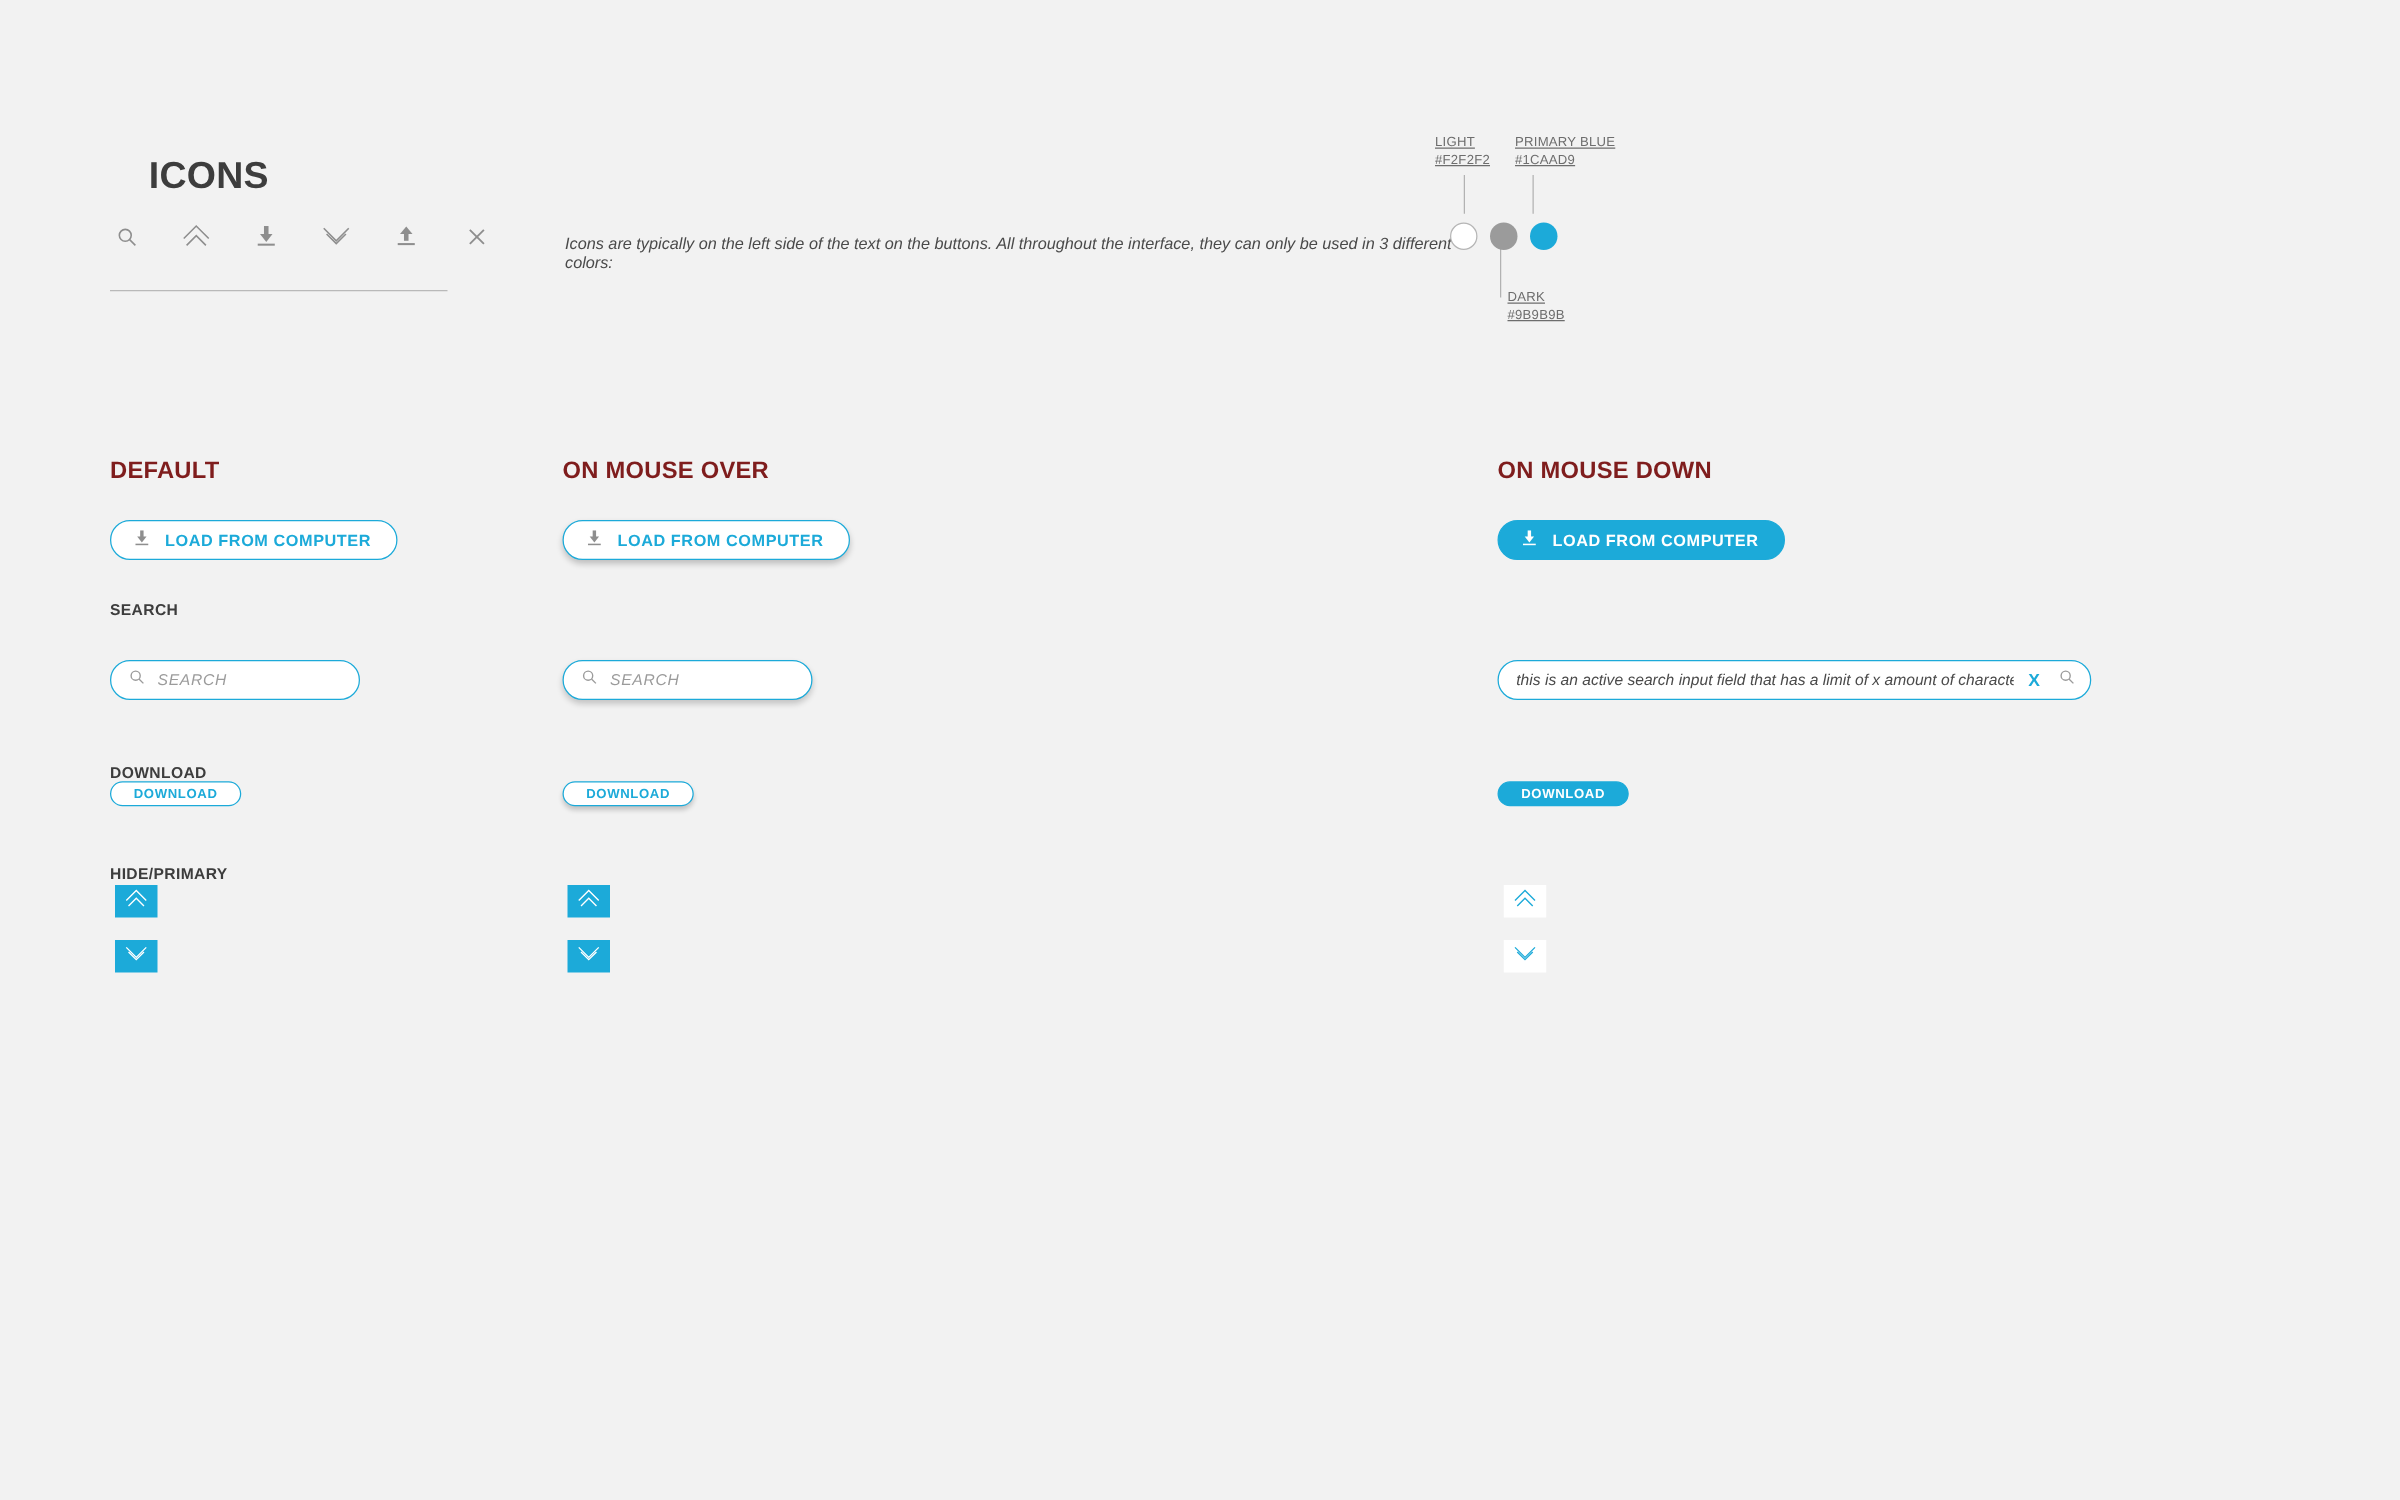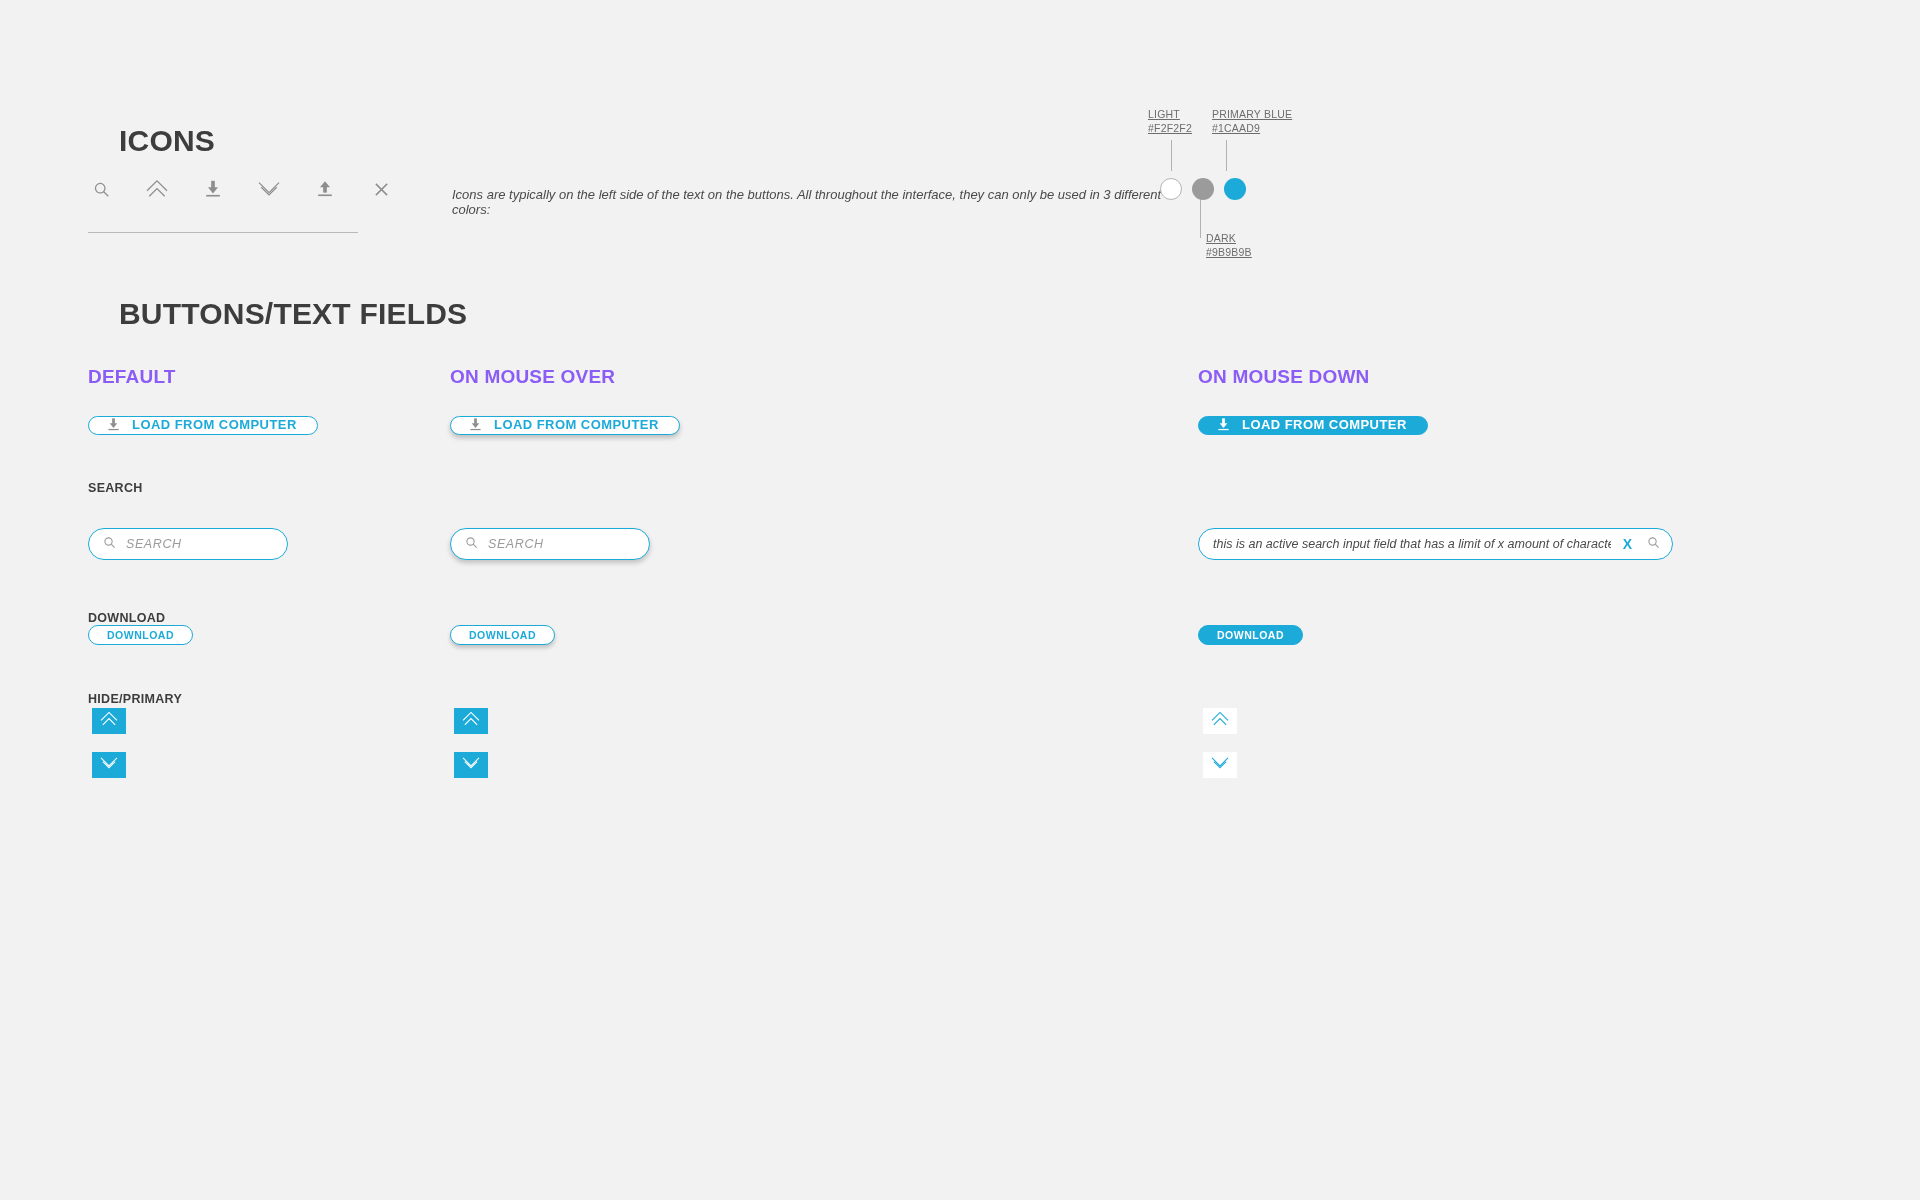--- a/index.html
+++ b/index.html
@@ -12,21 +12,21 @@
   }
   .page { position: relative; width: 1920px; height: 1200px; }
 
   
   .section-title {
     font-size: 30px; font-weight: bold; color: #3d3d3d;
     letter-spacing: 0.2px;
     margin-left: 31px;
   }
   .col-title {
-    font-size: 19px; font-weight: bold; color: #8b5cf6;
+    font-size: 19px; font-weight: bold; color: #7f1d1d;
     letter-spacing: 0.2px;
   }
   .sub-label {
     font-size: 12.5px; font-weight: bold; color: #3d3d3d;
     letter-spacing: 0.3px;
   }
   .note-italic {
     font-size: 13px; font-style: italic; color: #4a4a4a;
   }
 
@@ -72,22 +72,22 @@
   #leader-blue  { left: 1226px; top: 140px; height: 31px; }
   #leader-dark  { left: 1200px; top: 196px; height: 42px; }
 
   
   #buttons-heading { position: absolute; left: 88px; top: 297px; }
   .col-title-abs { position: absolute; top: 366px; }
 
   
   .lfc-btn {
     position: absolute; top: 416px;
-    display: inline-flex; gap: 11px;
-    height: 19px; padding: 0 20px 0 17px;
+    display: inline-flex; align-items: center; gap: 11px;
+    height: 32px; padding: 0 20px 0 17px;
     border-radius: 17px;
     background: #ffffff;
     border: 1.6px solid #1caad9;
     font-size: 13px; font-weight: bold; letter-spacing: 0.45px;
     color: #1caad9;
     white-space: nowrap;
   }
   .lfc-btn.hover { box-shadow: 0 3px 5px rgba(0,0,0,0.22); }
   .lfc-btn.down {
     background: #1caad9; border-color: #1caad9; color: #ffffff;
@@ -212,21 +212,20 @@
   <div id="leader-light" class="leader"></div>
   <div id="leader-blue" class="leader"></div>
   <div id="leader-dark" class="leader"></div>
 
   <div id="swatch-group">
     <div class="swatch light"></div>
     <div class="swatch dark"></div>
     <div class="swatch blue"></div>
   </div>
 
-  <div id="buttons-heading" class="section-title">BUTTONS/TEXT FIELDS</div>
 
   <div class="col-title col-title-abs" style="left:88px;">DEFAULT</div>
   <div class="col-title col-title-abs" style="left:450px;">ON MOUSE OVER</div>
   <div class="col-title col-title-abs" style="left:1198px;">ON MOUSE DOWN</div>
 
   <div class="lfc-btn" style="left:88px;">
     <span>
       <svg width="15" height="15" viewBox="0 0 22 22" fill="#8e8e8e">
         <rect x="9" y="2" width="4" height="8"></rect>
           <polygon points="5.5,9 16.5,9 11,16"></polygon>

